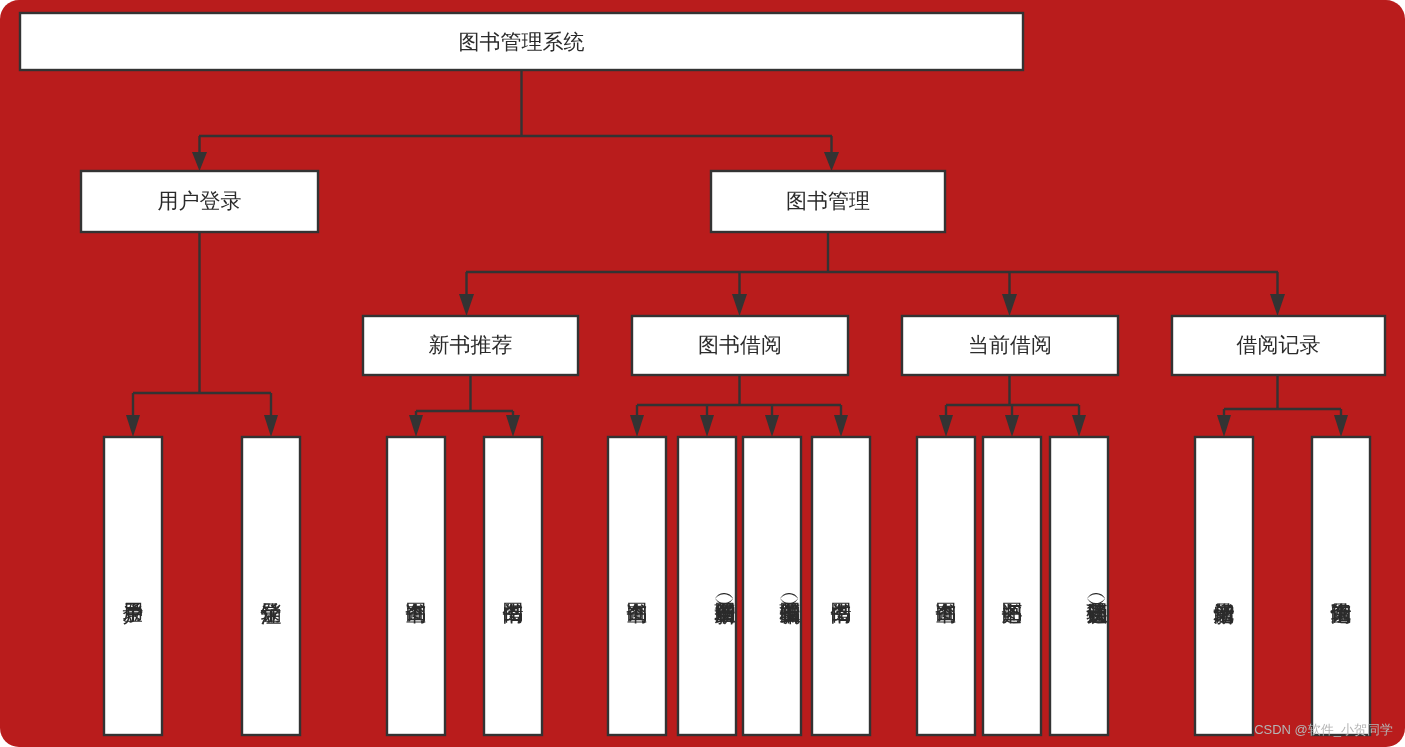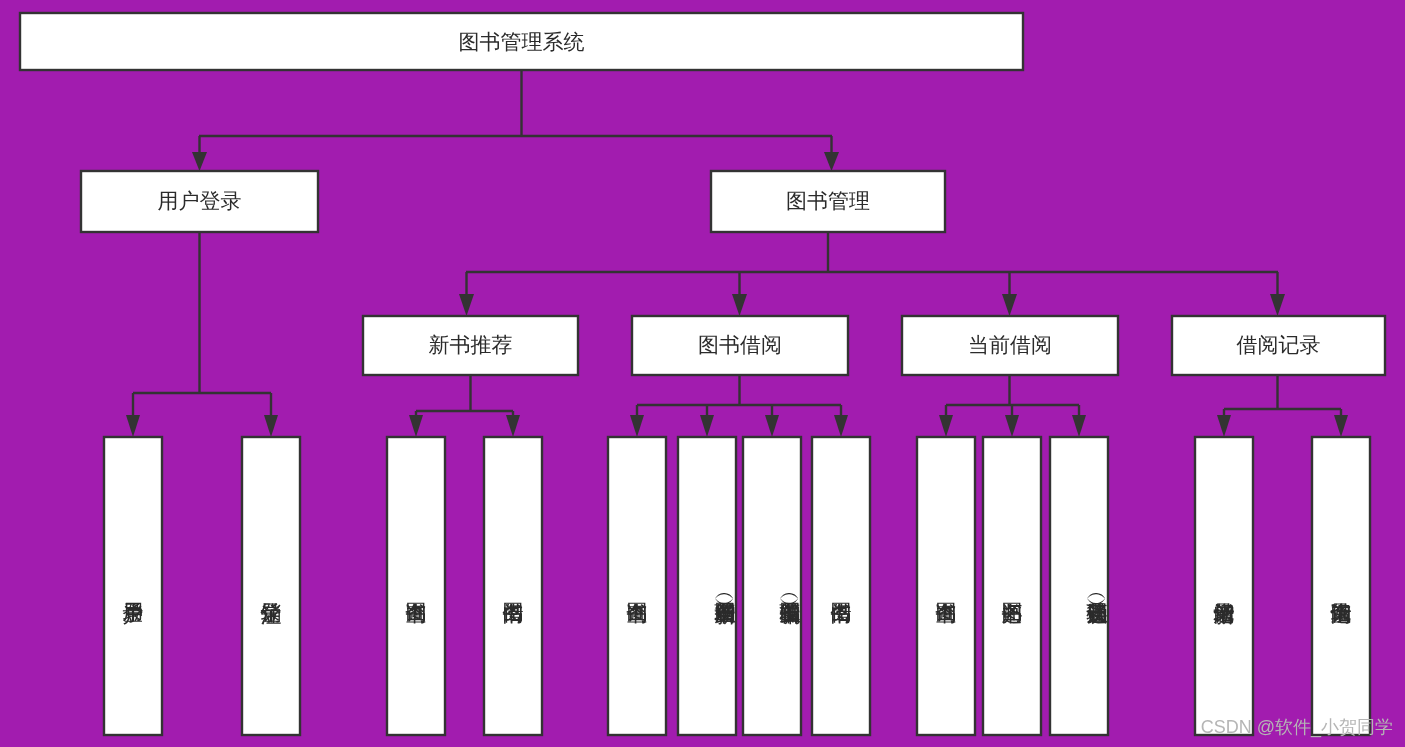--- a/index.html
+++ b/index.html
@@ -7,22 +7,23 @@
     padding: 0;
     background: #ffffff;
   }
   body {
     font-family: "Liberation Sans", "DejaVu Sans", sans-serif;
   }
   #diagram-root {
     position: relative;
     width: 1405px;
     height: 747px;
-    background: #a21caf;
+    background: #b91c1c;
     overflow: hidden;
+    border-radius: 19px;
   }
   svg.diagram-canvas {
     position: absolute;
     left: 0;
     top: 0;
     width: 1405px;
     height: 747px;
     display: block;
   }
   .node-box {
@@ -60,21 +61,21 @@
     writing-mode: vertical-rl;
     text-orientation: upright;
     white-space: nowrap;
     pointer-events: none;
   }
   .watermark {
     position: absolute;
     right: 12px;
     bottom: 8px;
     font-family: "Liberation Sans", "DejaVu Sans", sans-serif;
-    font-size: 18px;
+    font-size: 13px;
     color: #b5b5b5;
     white-space: nowrap;
     margin-top: 28px;
   }
 </style>
 </head>
 <body>
 
 <div id="diagram-root">
 

